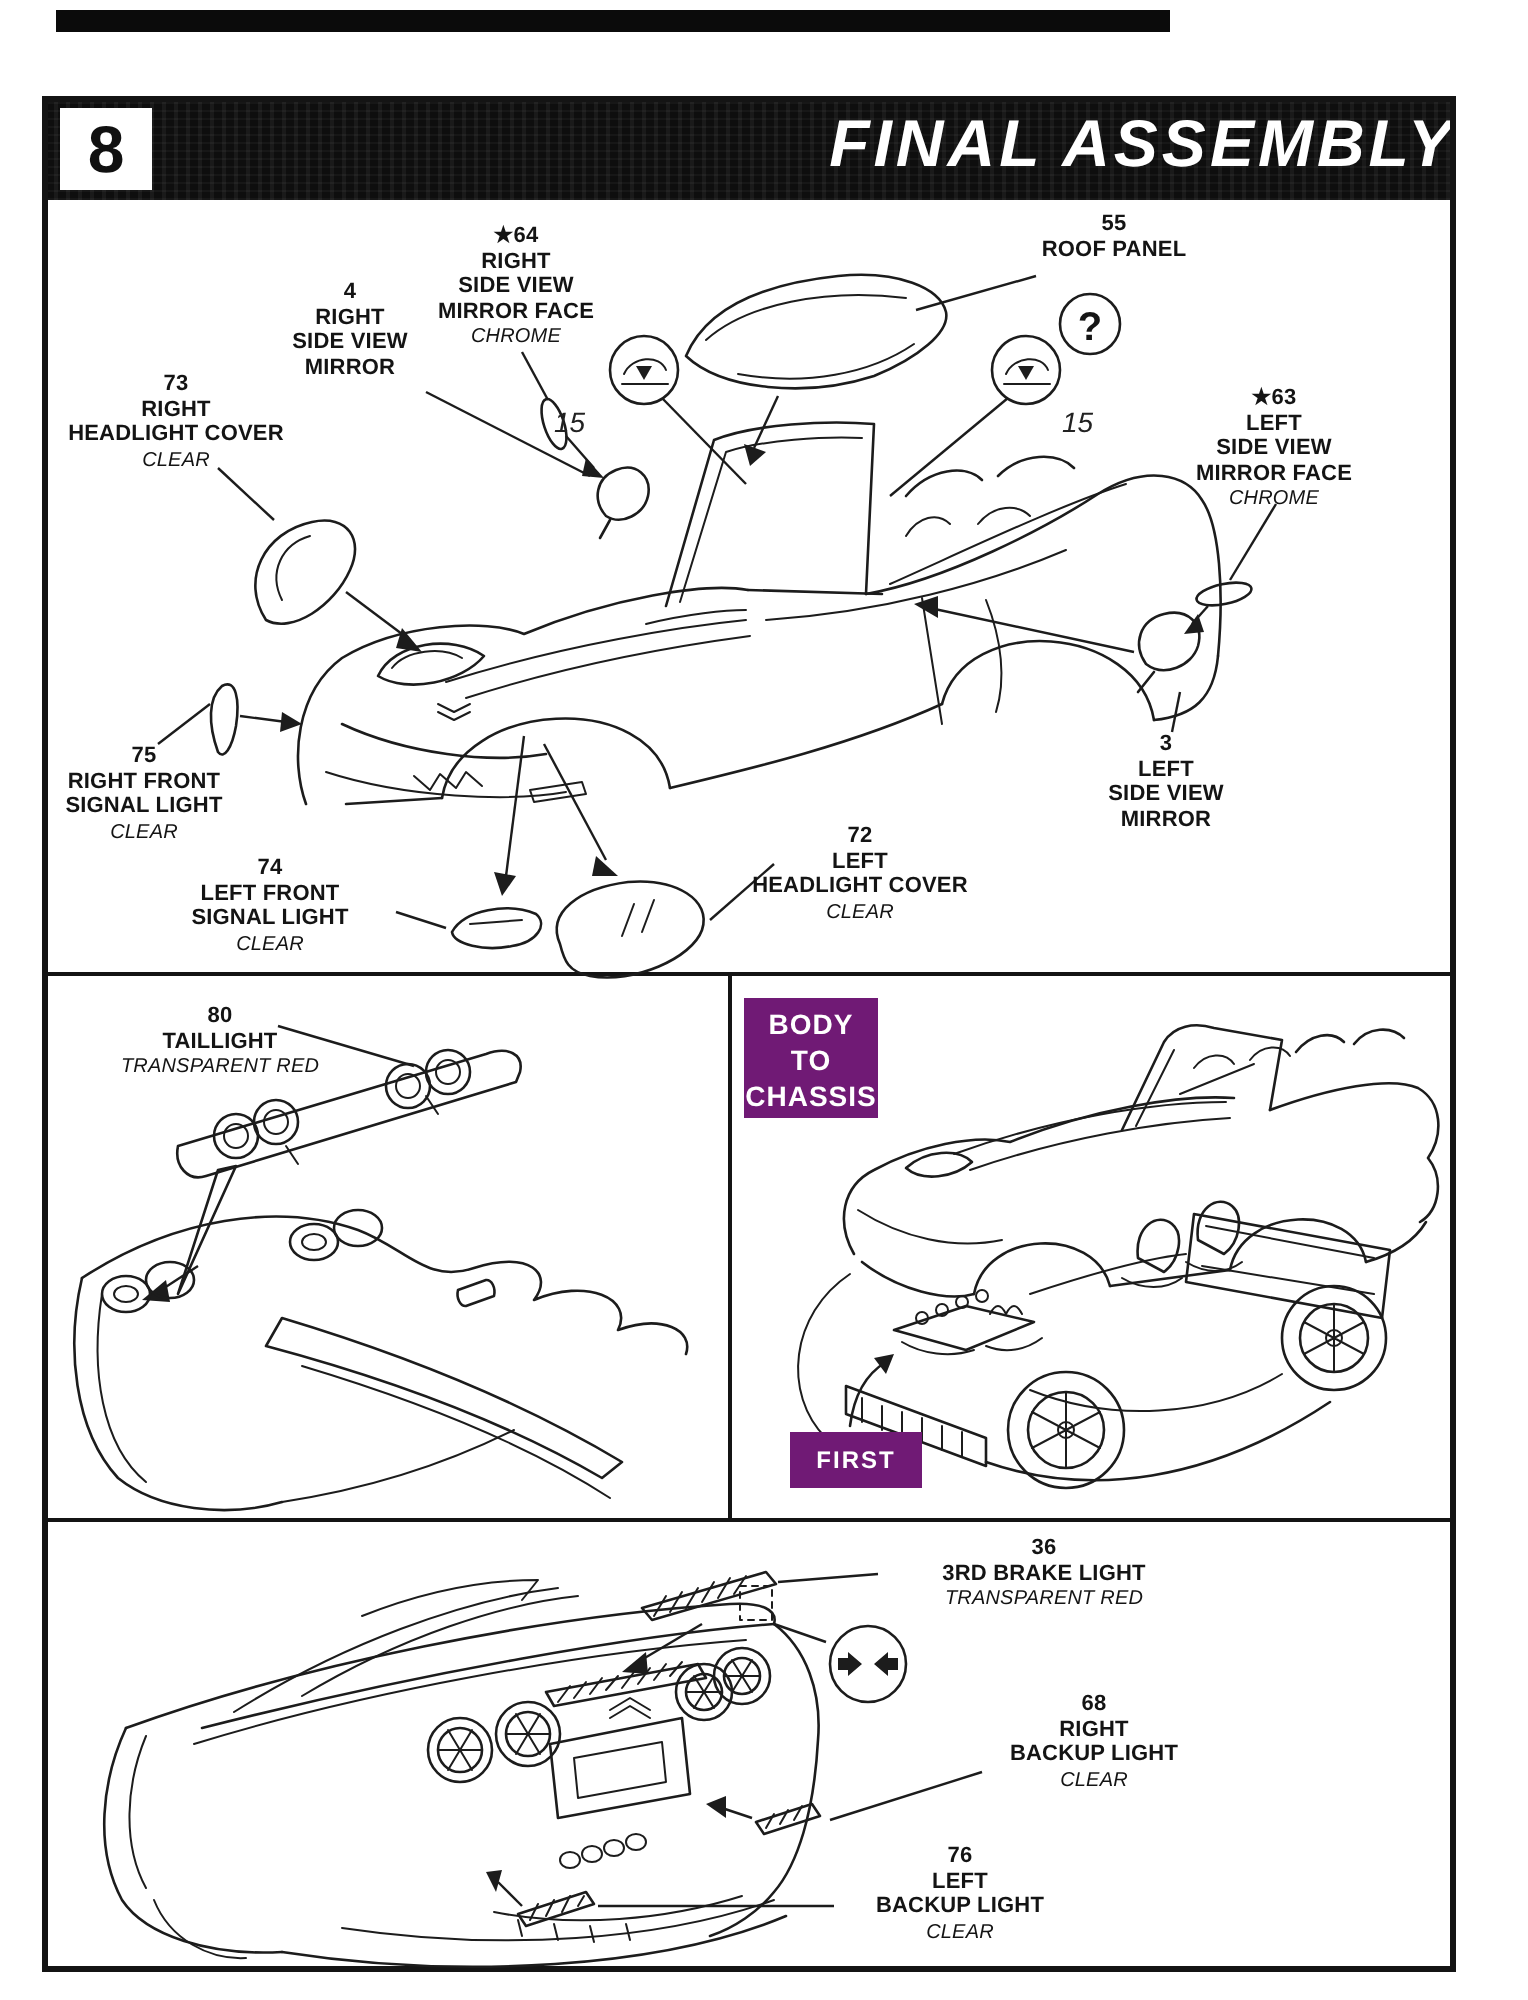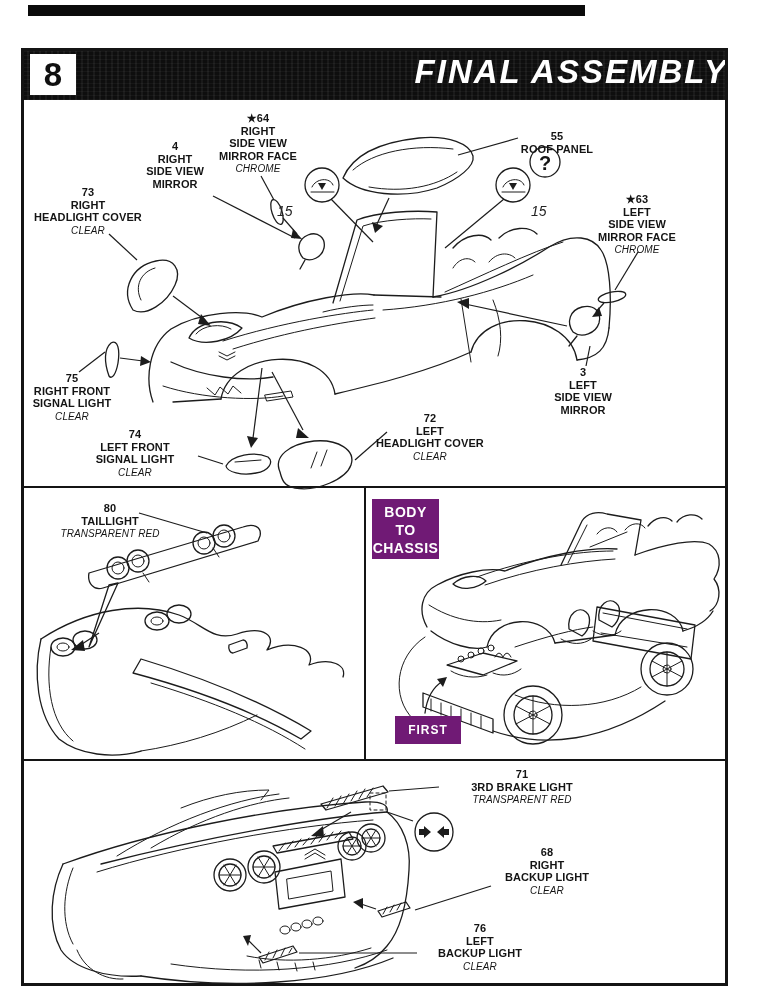--- a/index.html
+++ b/index.html
@@ -182,21 +182,21 @@
     <div>RIGHT</div>
     <div>SIDE VIEW</div>
     <div>MIRROR</div>
   </div>
   <div class="plabel" style="left:23px;top:186px;width:130px">
     <div>73</div>
     <div>RIGHT</div>
     <div>HEADLIGHT COVER</div>
     <div class="pfin">CLEAR</div>
   </div>
-  <div class="plabel" style="left:497px;top:130px;width:120px">
+  <div class="plabel" style="left:497px;top:106px;width:120px">
     <div>55</div>
     <div>ROOF PANEL</div>
   </div>
   <div class="plabel" style="left:582px;top:193px;width:110px">
     <div>★63</div>
     <div>LEFT</div>
     <div>SIDE VIEW</div>
     <div>MIRROR FACE</div>
     <div class="pfin">CHROME</div>
   </div>
@@ -389,21 +389,21 @@
     </g>
     <g>
       <path class="ink" d="M238,197 L272,186 L276,192 L242,203 Z"></path>
       <path class="ink thin" d="M244,200 L248,192 M252,198 L256,190 M260,196 L264,188 M268,193 L271,188"></path>
       <line class="lead" x1="240" y1="193" x2="228" y2="181"></line>
       <polygon class="ah" points="230,175 222,176 227,186"></polygon>
       <line class="lead" x1="396" y1="193" x2="278" y2="193"></line>
     </g>
   </svg>
   <div class="plabel" style="left:442px;top:768px;width:160px">
-    <div>71</div>
+    <div>36</div>
     <div>3RD BRAKE LIGHT</div>
     <div class="pfin">TRANSPARENT RED</div>
   </div>
   <div class="plabel" style="left:487px;top:846px;width:120px">
     <div>68</div>
     <div>RIGHT</div>
     <div>BACKUP LIGHT</div>
     <div class="pfin">CLEAR</div>
   </div>
   <div class="plabel" style="left:420px;top:922px;width:120px">

